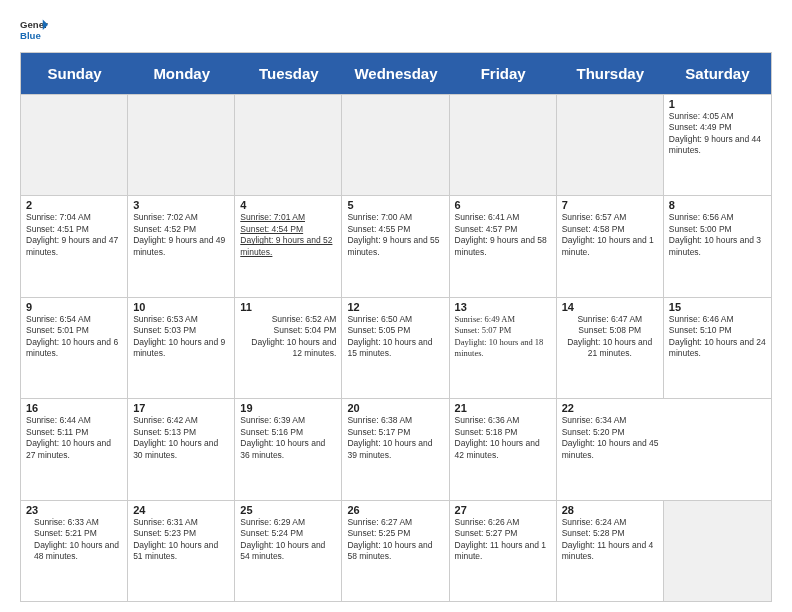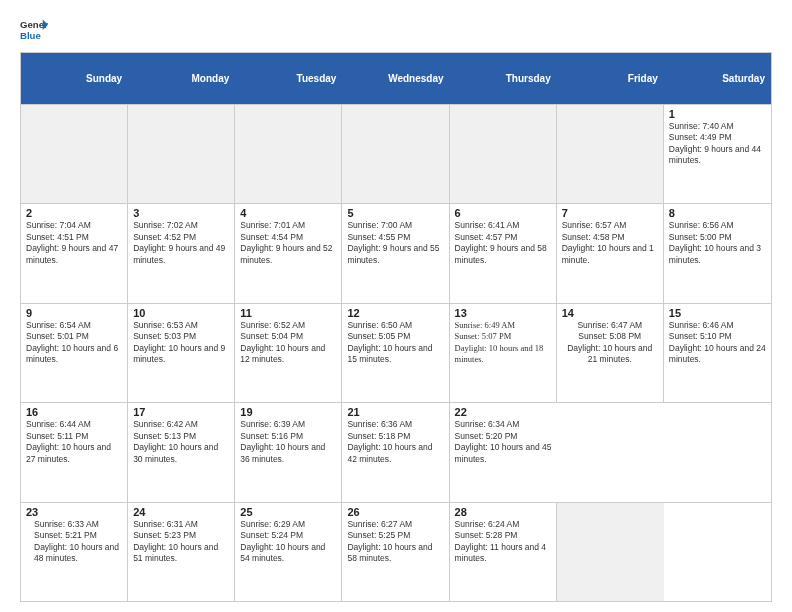--- a/index.html
+++ b/index.html
@@ -51,24 +51,24 @@
       flex-direction: column;
       border: 1px solid #ccc;
     }
     .cal-header-row {
       display: grid;
       grid-template-columns: repeat(7, 1fr);
       background: #2b5faa;
     }
     .cal-header-cell {
       color: #fff;
-      font-size: 10px;
+      font-size: 15px;
       font-weight: bold;
-      padding: 20px 6px;
-      text-align: right;
+      padding: 12px 6px;
+      text-align: center;
     }
     .cal-body {
       flex: 1;
       display: flex;
       flex-direction: column;
     }
     .cal-week {
       display: grid;
       grid-template-columns: repeat(7, 1fr);
       flex: 1;
@@ -114,55 +114,55 @@
       <div class="subtitle"></div>
     </div>
   </div>
 
   <div class="calendar">
     <div class="cal-header-row">
     <div class="cal-header-cell">Sunday</div>
         <div class="cal-header-cell">Monday</div>
         <div class="cal-header-cell">Tuesday</div>
         <div class="cal-header-cell">Wednesday</div>
+        <div class="cal-header-cell">Friday</div>
         <div class="cal-header-cell">Thursday</div>
-        <div class="cal-header-cell">Friday</div>
         <div class="cal-header-cell">Saturday</div>
       </div>
     <div class="cal-body">
     <div class="cal-week">
           <div class="cal-cell shaded"></div>
           <div class="cal-cell shaded"></div>
           <div class="cal-cell shaded"></div>
           <div class="cal-cell shaded"></div>
           <div class="cal-cell shaded"></div>
           <div class="cal-cell shaded"></div>
           <div class="cal-cell">
             <span class="day-num">1</span>
-            <div class="day-info" style="white-space: pre-line;">Sunrise: 7:40 AM
+            <div class="day-info" style="white-space: pre-line;">Sunrise: 4:05 AM
 Sunset: 4:49 PM
 Daylight: 9 hours and 44 minutes.</div>
           </div>
         </div>
         <div class="cal-week">
           <div class="cal-cell">
             <span class="day-num">2</span>
             <div class="day-info" style="white-space: pre-line;">Sunrise: 7:04 AM
 Sunset: 4:51 PM
 Daylight: 9 hours and 47 minutes.</div>
           </div>
           <div class="cal-cell">
             <span class="day-num">3</span>
             <div class="day-info" style="white-space: pre-line;">Sunrise: 7:02 AM
 Sunset: 4:52 PM
 Daylight: 9 hours and 49 minutes.</div>
           </div>
           <div class="cal-cell">
             <span class="day-num">4</span>
-            <div class="day-info" style="white-space: pre-line;">Sunrise: 7:01 AM
+            <div class="day-info" style="white-space: pre-line; text-decoration: underline;">Sunrise: 7:01 AM
 Sunset: 4:54 PM
 Daylight: 9 hours and 52 minutes.</div>
           </div>
           <div class="cal-cell">
             <span class="day-num">5</span>
             <div class="day-info" style="white-space: pre-line;">Sunrise: 7:00 AM
 Sunset: 4:55 PM
 Daylight: 9 hours and 55 minutes.</div>
           </div>
           <div class="cal-cell">
@@ -192,21 +192,21 @@
 Daylight: 10 hours and 6 minutes.</div>
           </div>
           <div class="cal-cell">
             <span class="day-num">10</span>
             <div class="day-info" style="white-space: pre-line;">Sunrise: 6:53 AM
 Sunset: 5:03 PM
 Daylight: 10 hours and 9 minutes.</div>
           </div>
           <div class="cal-cell">
             <span class="day-num">11</span>
-            <div class="day-info" style="white-space: pre-line;">Sunrise: 6:52 AM
+            <div class="day-info" style="white-space: pre-line; text-align: right;">Sunrise: 6:52 AM
 Sunset: 5:04 PM
 Daylight: 10 hours and 12 minutes.</div>
           </div>
           <div class="cal-cell">
             <span class="day-num">12</span>
             <div class="day-info" style="white-space: pre-line;">Sunrise: 6:50 AM
 Sunset: 5:05 PM
 Daylight: 10 hours and 15 minutes.</div>
           </div>
           <div class="cal-cell">
@@ -241,20 +241,26 @@
 Sunset: 5:13 PM
 Daylight: 10 hours and 30 minutes.</div>
           </div>
           <div class="cal-cell">
             <span class="day-num">19</span>
             <div class="day-info" style="white-space: pre-line;">Sunrise: 6:39 AM
 Sunset: 5:16 PM
 Daylight: 10 hours and 36 minutes.</div>
           </div>
           <div class="cal-cell">
+            <span class="day-num">20</span>
+            <div class="day-info" style="white-space: pre-line;">Sunrise: 6:38 AM
+Sunset: 5:17 PM
+Daylight: 10 hours and 39 minutes.</div>
+          </div>
+          <div class="cal-cell">
             <span class="day-num">21</span>
             <div class="day-info" style="white-space: pre-line;">Sunrise: 6:36 AM
 Sunset: 5:18 PM
 Daylight: 10 hours and 42 minutes.</div>
           </div>
           <div class="cal-cell">
             <span class="day-num">22</span>
             <div class="day-info" style="white-space: pre-line;">Sunrise: 6:34 AM
 Sunset: 5:20 PM
 Daylight: 10 hours and 45 minutes.</div>
@@ -277,20 +283,26 @@
             <span class="day-num">25</span>
             <div class="day-info" style="white-space: pre-line;">Sunrise: 6:29 AM
 Sunset: 5:24 PM
 Daylight: 10 hours and 54 minutes.</div>
           </div>
           <div class="cal-cell">
             <span class="day-num">26</span>
             <div class="day-info" style="white-space: pre-line;">Sunrise: 6:27 AM
 Sunset: 5:25 PM
 Daylight: 10 hours and 58 minutes.</div>
+          </div>
+          <div class="cal-cell">
+            <span class="day-num">27</span>
+            <div class="day-info" style="white-space: pre-line;">Sunrise: 6:26 AM
+Sunset: 5:27 PM
+Daylight: 11 hours and 1 minute.</div>
           </div>
           <div class="cal-cell">
             <span class="day-num">28</span>
             <div class="day-info" style="white-space: pre-line;">Sunrise: 6:24 AM
 Sunset: 5:28 PM
 Daylight: 11 hours and 4 minutes.</div>
           </div>
           <div class="cal-cell shaded"></div>
         </div>
       </div>

